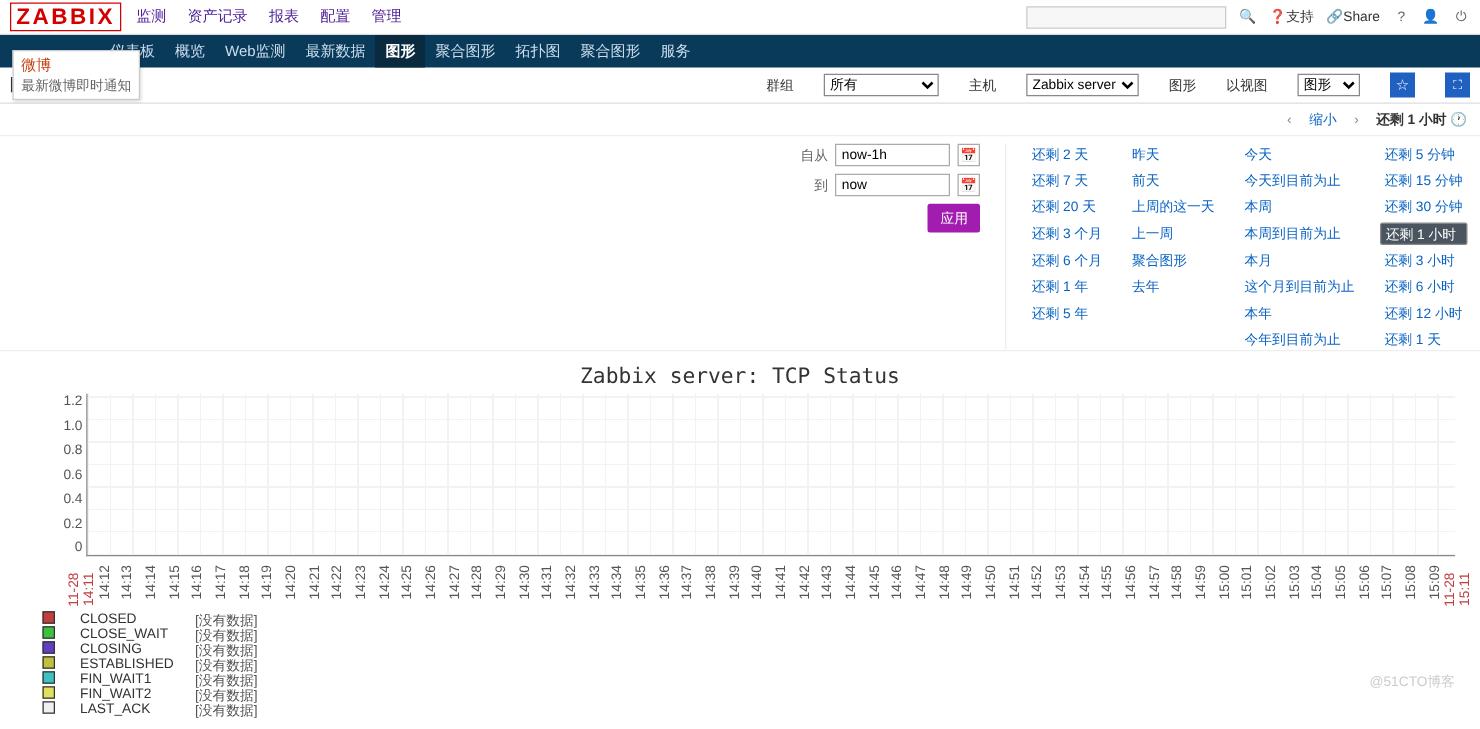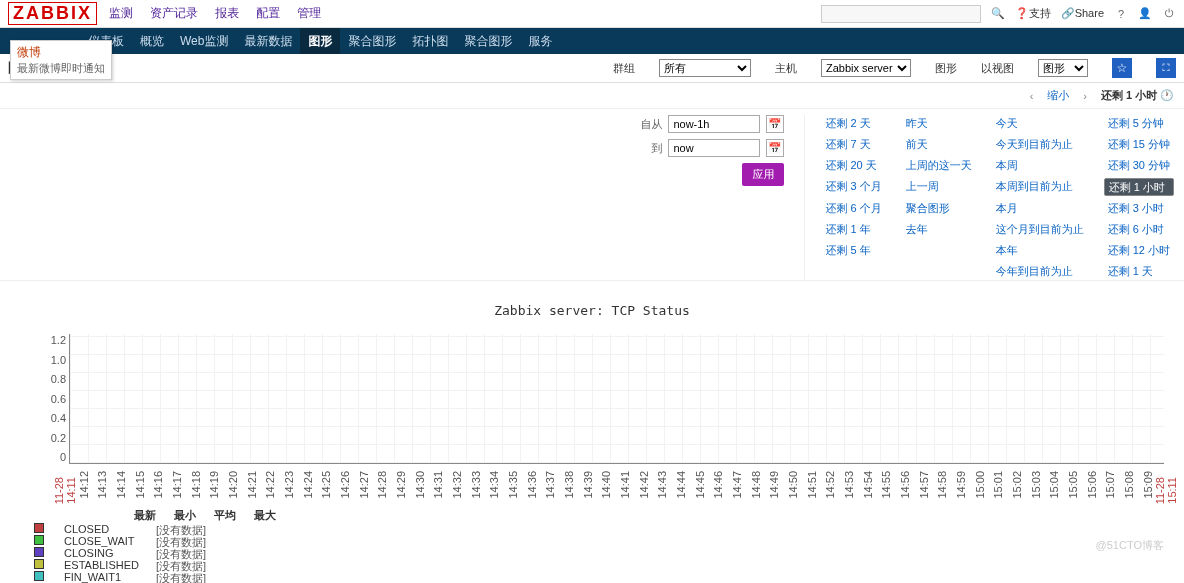--- a/index.html
+++ b/index.html
@@ -28,21 +28,21 @@
 .custom{display:flex;flex-direction:column;gap:6px;padding-right:20px;border-right:1px solid #eee}
 .custom .row{display:flex;align-items:center;gap:6px;justify-content:flex-end}
 .custom label{color:#666}
 .custom input{width:92px;height:18px;border:1px solid #aaa;padding:0 4px}
 .cal{width:18px;height:18px;border:1px solid #aaa;display:flex;align-items:center;justify-content:center;color:#888}
 .applybtn{background:#a21caf;color:#fff;border:none;padding:4px 10px;border-radius:2px;align-self:flex-end}
 .quick{display:grid;grid-template-columns:auto auto auto auto;gap:4px 16px;padding-left:16px}
 .quick a{color:#0a63c4;text-decoration:none;white-space:nowrap;padding:1px 4px}
 .quick a.sel{background:#4a5560;color:#fff;border-radius:2px}
 .chartwrap{padding:6px 10px}
-.charttitle{text-align:center;font-family:monospace;font-size:13px;margin:16px 0}
+.charttitle{text-align:center;font-family:monospace;font-size:17px;margin:4px 0}
 .chart{position:relative;height:130px;border-left:1px solid #888;border-bottom:1px solid #888;margin-left:59px;margin-right:10px;background:repeating-linear-gradient(to right,#f2f2f2 0,#f2f2f2 1px,transparent 1px,transparent 18px),repeating-linear-gradient(to top,#f2f2f2 0,#f2f2f2 1px,transparent 1px,transparent 18px)}
 .yaxis{position:absolute;left:-30px;top:0;height:100%;display:flex;flex-direction:column;justify-content:space-between;font-size:9px;color:#555;text-align:right;width:26px}
 .xaxis{display:flex;margin-left:40px;margin-right:10px;font-size:8px;color:#555;transform-origin:top;padding-top:2px;height:40px;position:relative}
 .xaxis span{position:absolute;transform:rotate(-90deg) translateX(-14px);width:30px;text-align:right}
 .xaxis .marker{color:#c04040}
 .legendwrap{margin-left:24px;margin-top:4px;font-family:monospace;font-size:10px}
 .legendhdr{margin-left:100px;display:flex;gap:18px;font-weight:bold}
 .legend-row{display:flex;align-items:flex-start;gap:20px;height:12px}
 .sw{width:10px;height:10px;border:1px solid #333}
 .lname{width:72px}
@@ -229,26 +229,20 @@
       <span style="left: 970.667px;">15:03</span>
       <span style="left: 989.333px;">15:04</span>
       <span style="left: 1008px;">15:05</span>
       <span style="left: 1026.67px;">15:06</span>
       <span style="left: 1045.33px;">15:07</span>
       <span style="left: 1064px;">15:08</span>
       <span style="left: 1082.67px;">15:09</span>
       <span class="marker" style="left: 1101.33px;">11-28 15:11</span>
     </div>
   <div class="legendwrap">
-    <div class="legendhdr" id="lhdr">
-        <span>最新</span>
-        <span>最小</span>
-        <span>平均</span>
-        <span>最大</span>
-      </div>
     <div id="legend">
         <div class="legend-row">
           <span class="sw" style="background:#c04040"></span>
           <span class="lname">CLOSED</span>
           <span class="lval">[没有数据]</span>
         </div>
         <div class="legend-row">
           <span class="sw" style="background:#40c040"></span>
           <span class="lname">CLOSE_WAIT</span>
           <span class="lval">[没有数据]</span>

